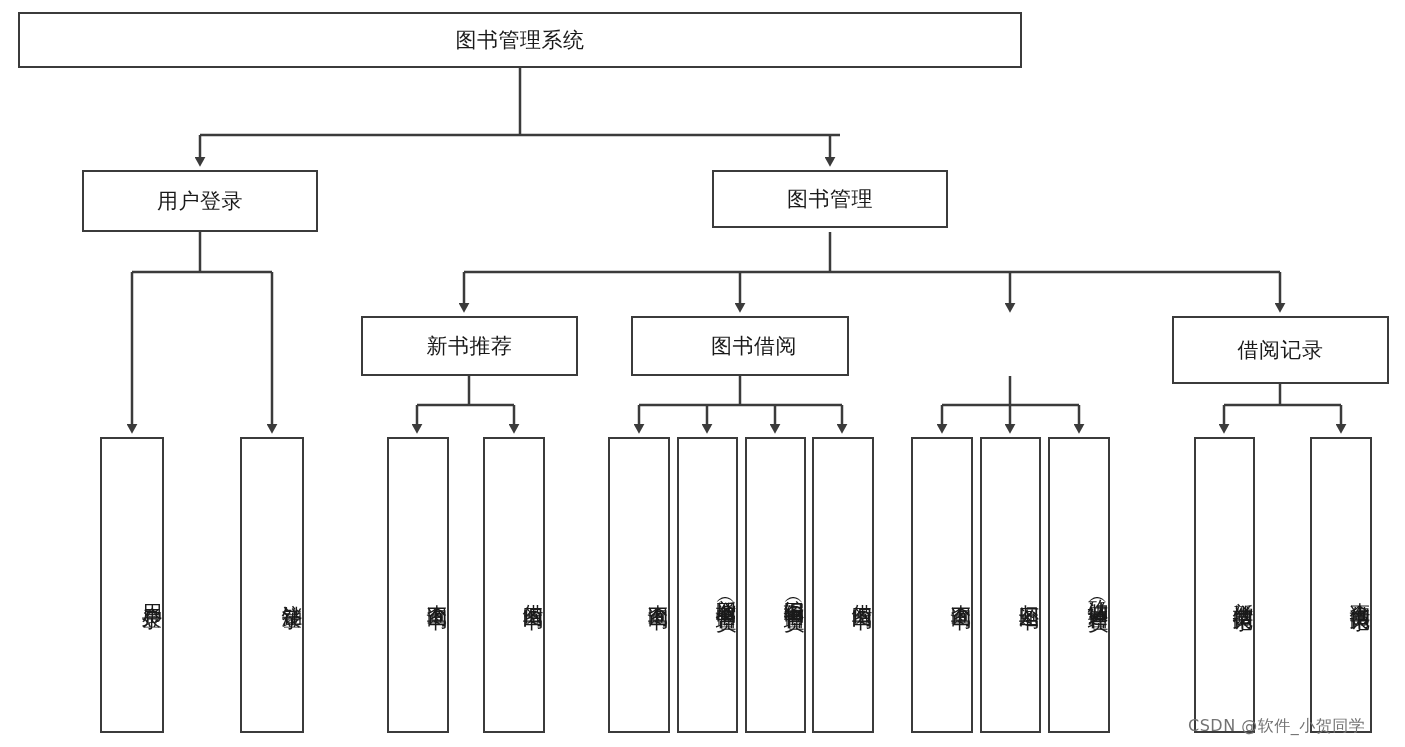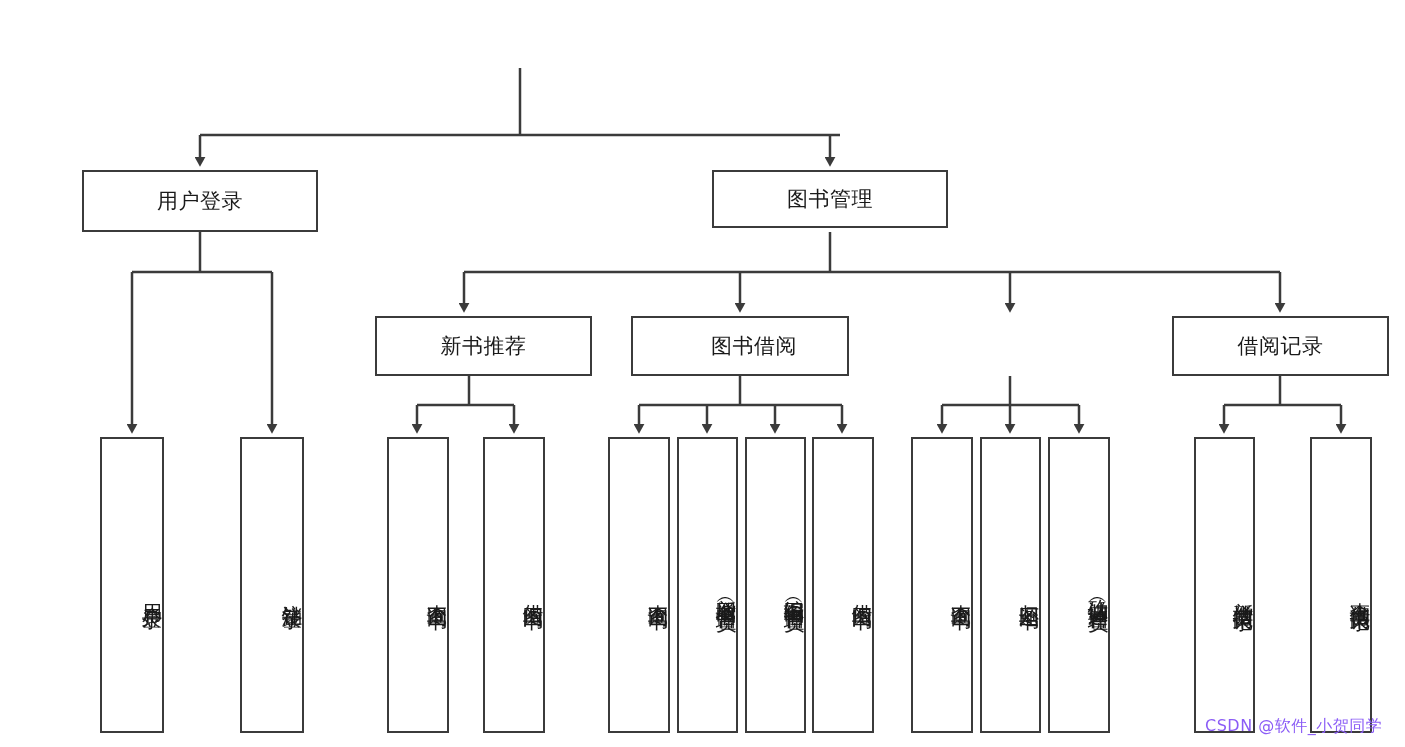--- a/index.html
+++ b/index.html
@@ -50,24 +50,23 @@
     line-height: 1.02;
   }
   .node.vert span {
     writing-mode: vertical-rl;
     text-orientation: upright;
     display: block;
   }
   .watermark {
     position: absolute;
     font-size: 16px;
-    color: #8b5cf6;
+    color: #737373;
     white-space: nowrap;
     letter-spacing: 0.5px;
-    margin-left: 17px;
   }
 </style>
 </head>
 <body>
 
 <div id="canvas">
 
   <svg id="edges" viewBox="0 0 1405 747" xmlns="http://www.w3.org/2000/svg">
     <defs>
       <marker id="arrow" markerWidth="10" markerHeight="11" refX="1.2" refY="5.5" orient="auto" markerUnits="userSpaceOnUse">
@@ -111,35 +110,38 @@
       <path d="M1010,405 L1010,425" marker-end="url(#arrow)"></path>
       <path d="M1079,405 L1079,425" marker-end="url(#arrow)"></path>
 
       <path d="M1280,376 L1280,405"></path>
       <path d="M1224,405 L1341,405"></path>
       <path d="M1224,405 L1224,425" marker-end="url(#arrow)"></path>
       <path d="M1341,405 L1341,425" marker-end="url(#arrow)"></path>
     </g>
   </svg>
 
+  <div class="node horiz" style="left:18px; top:12px; width:1004px; height:56px;">
+    <span>图书管理系统</span>
+  </div>
 
   <div class="node horiz" style="left:82px; top:170px; width:236px; height:62px;">
     <span>用户登录</span>
   </div>
   <div class="node horiz" style="left:712px; top:170px; width:236px; height:58px;">
     <span>图书管理</span>
   </div>
 
-  <div class="node horiz" style="left:375px; top:316px; width:217px; height:60px;">
+  <div class="node horiz" style="left:361px; top:316px; width:217px; height:60px;">
     <span>新书推荐</span>
   </div>
   <div class="node horiz" style="left:631px; top:316px; width:218px; height:60px;padding-left:28px;">
     <span>图书借阅</span>
   </div>
-  <div class="node horiz" style="left:1172px; top:316px; width:217px; height:60px;">
+  <div class="node horiz" style="left:1172px; top:316px; width:217px; height:68px;">
     <span>借阅记录</span>
   </div>
 
   <div class="node vert" style="left:100px; top:437px; width:64px; height:296px;">
     <span>用户登录</span>
   </div>
   <div class="node vert" style="left:240px; top:437px; width:64px; height:296px;">
     <span>注销登录</span>
   </div>
 

